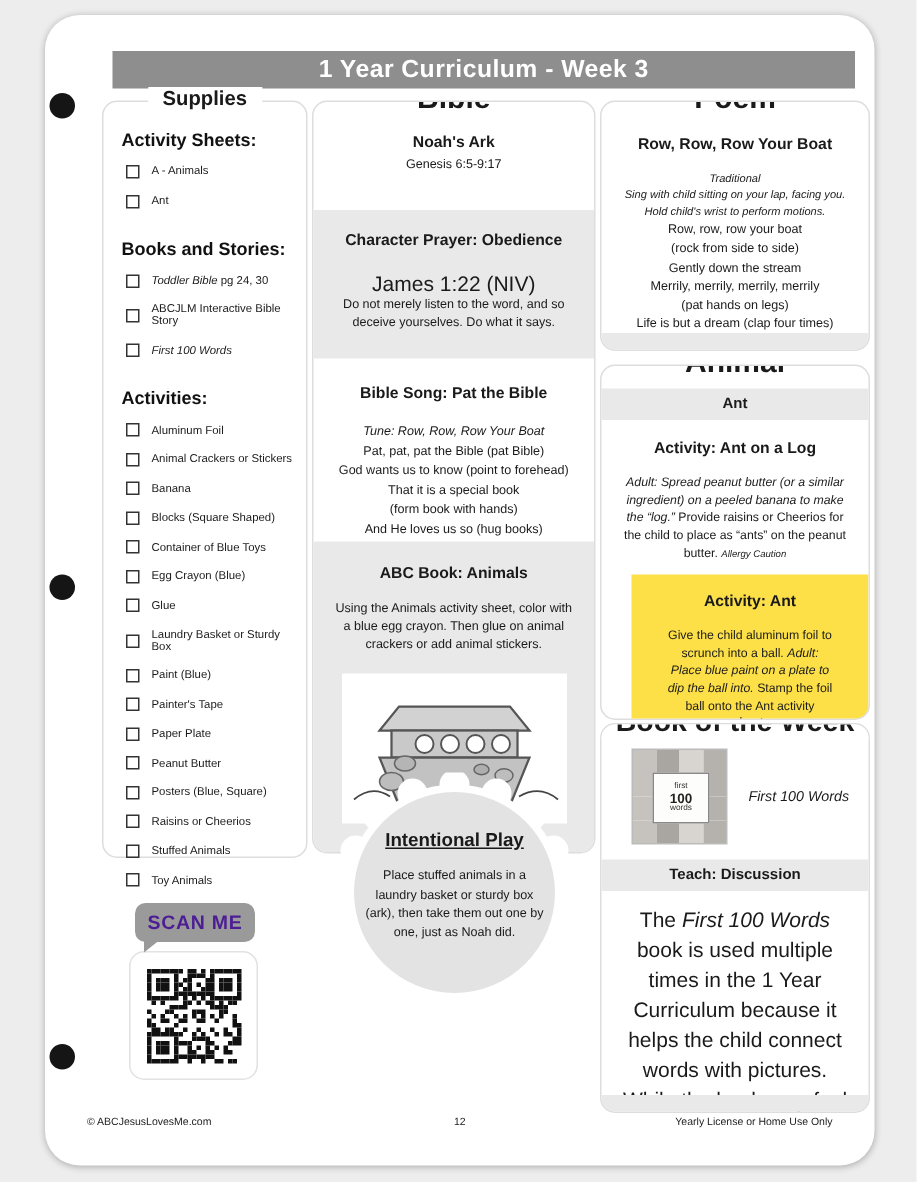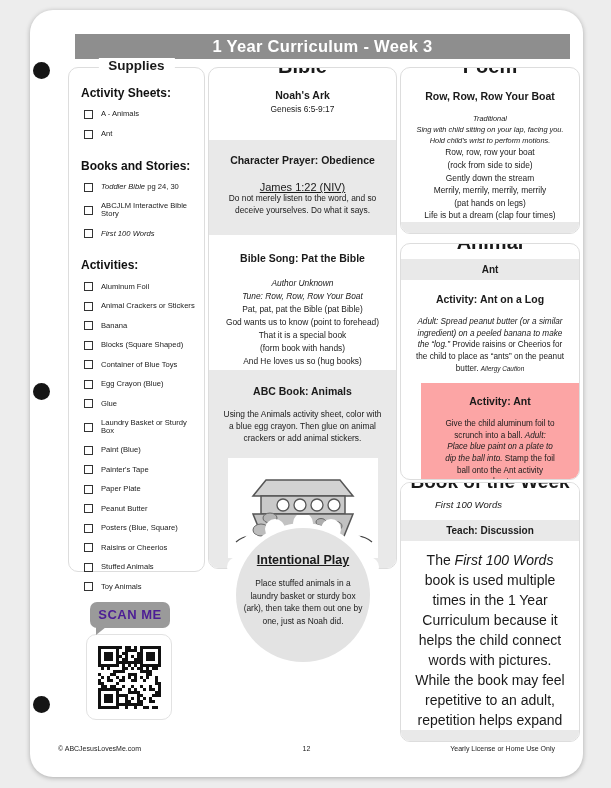--- a/index.html
+++ b/index.html
@@ -41,21 +41,21 @@
   .bible{left:178px;top:57px;width:187px;height:500px;display:flex;flex-direction:column;overflow:hidden;}
   .sec{text-align:center;}
   .sec-gray{background:#e9e9e9;}
   .sec-head{font-weight:bold;font-size:10.5px;margin:0;}
   .small-head{font-weight:bold;font-size:10.5px;}
   .body-txt{font-size:8.4px;line-height:1.42;}
   .sec1{padding:21px 12px 26px;}
   .story-title{font-weight:bold;font-size:10.5px;}
   .story-ref{font-size:8.4px;margin-top:3px;}
   .sec2{padding:14px 14px 18px;}
-  .sec2 .vref{margin-top:15px;font-size:11px;text-decoration:underline;}
+  .sec2 .vref{margin-top:15px;font-size:14px;}
   .sec3{padding:17px 12px 2px;}
   .song-lines{margin-top:13px;font-size:8.4px;line-height:1.55;}
   .sec4{flex:1;padding:15px 12px 0;}
   .sec4 .body-txt{margin-top:12px;}
   .ark-img{width:150px;height:100px;background:#fff;margin:13px auto 0;display:block;}
 
   .ip-circle{position:absolute;left:193px;top:505px;width:160px;height:160px;z-index:4;}
   .ip-text{position:absolute;left:20px;top:38px;width:120px;text-align:center;}
   .ip-head{font-weight:bold;font-size:12.5px;text-decoration:underline;margin-bottom:10px;}
   .ip-body{font-size:8.4px;line-height:1.5;}
@@ -65,21 +65,21 @@
   .poem-title{font-weight:bold;font-size:10.5px;margin-top:22px;}
   .poem-italics{font-size:7.4px;font-style:italic;line-height:1.5;margin-top:11px;}
   .poem-lines{font-size:8.4px;line-height:1.5;}
   .strip{position:absolute;left:0;bottom:0;width:100%;height:11px;background:#e9e9e9;border-radius:0 0 8px 8px;}
 
   
   .animal{left:370px;top:233px;width:178px;height:235px;text-align:center;overflow:hidden;}
   .ant-bar{background:#e9e9e9;font-weight:bold;font-size:10px;padding:5px 0;margin-top:15px;}
   .act1{padding:13px 10px 9px;}
   .act1 .body-txt,.act2 .body-txt{margin-top:11px;font-size:8.2px;}
-  .act2{background:#fca5a5;padding:12px 24px 14px;margin-left:20px;}
+  .act2{background:#fde047;padding:12px 24px 14px;margin-left:20px;}
   .caution{font-size:6.4px;font-style:italic;}
 
   
   .book{left:370px;top:472px;width:178px;height:258px;text-align:center;overflow:hidden;}
   .cover-row{display:flex;align-items:center;padding:16px 0 10px 20px;text-align:left;}
   .cover{position:relative;width:62px;height:62px;flex:none;border:1px solid #bbb;}
   .cover-grid{display:grid;grid-template-columns:repeat(4,15.5px);grid-auto-rows:15.5px;}
   .cover-grid i{display:block;}
   .cover-grid i:nth-child(4n+1){background:#c6c2be;}
   .cover-grid i:nth-child(4n+2){background:#a9a5a1;}
@@ -664,21 +664,20 @@
         <div class="story-ref">Genesis 6:5-9:17</div>
       </div>
       <div class="sec sec2 sec-gray">
         <h3 class="sec-head">Character Prayer: Obedience</h3>
         <div class="vref">James 1:22 (NIV)</div>
         <div class="body-txt">Do not merely listen to the word, and so deceive yourselves. Do what it says.</div>
       </div>
       <div class="sec sec3">
         <h3 class="sec-head">Bible Song: Pat the Bible</h3>
         <div class="song-lines">
-          <div class="it">Author Unknown</div>
           <div class="it">Tune: Row, Row, Row Your Boat</div>
           <div>Pat, pat, pat the Bible (pat Bible)</div>
           <div>God wants us to know (point to forehead)</div>
           <div>That it is a special book</div>
           <div>(form book with hands)</div>
           <div>And He loves us so (hug books)</div>
         </div>
       </div>
       <div class="sec sec4 sec-gray">
         <h3 class="sec-head">ABC Book: Animals</h3>
@@ -759,20 +758,45 @@
       </div>
       <div class="act2">
         <div class="small-head">Activity: Ant</div>
         <div class="body-txt"><span>Give the child aluminum foil to scrunch into a ball. </span><span class="it">Adult: Place blue paint on a plate to dip the ball into.</span><span> Stamp the foil ball onto the Ant activity sheet.</span></div>
       </div>
     </section>
 
     <section class="box book">
       <h2 class="box-title md">Book of the Week</h2>
       <div class="cover-row">
+        <div class="cover">
+          <div class="cover-grid">
+              <i></i>
+              <i></i>
+              <i></i>
+              <i></i>
+              <i></i>
+              <i></i>
+              <i></i>
+              <i></i>
+              <i></i>
+              <i></i>
+              <i></i>
+              <i></i>
+              <i></i>
+              <i></i>
+              <i></i>
+              <i></i>
+            </div>
+          <div class="cover-label">
+            <span class="cl1">first</span>
+            <span class="cl2">100</span>
+            <span class="cl3">words</span>
+          </div>
+        </div>
         <div class="book-name">First 100 Words</div>
       </div>
       <div class="teach-bar">Teach: Discussion</div>
       <div class="book-para"><span>The </span><span class="it">First 100 Words</span><span> book is used multiple times in the 1 Year Curriculum because it helps the child connect words with pictures. While the book may feel repetitive to an adult, repetition helps expand a toddler's vocabulary. Look at only a few pictures (specifically the animals)  at a time unless the child wants to see more. Scan the QR code for more tips. Other high-quality naming books can be used as substitutes.</span></div>
       <div class="strip"></div>
     </section>
 
     <div class="footer">
       <span class="fl">© ABCJesusLovesMe.com</span>
       <span class="fc">12</span>

